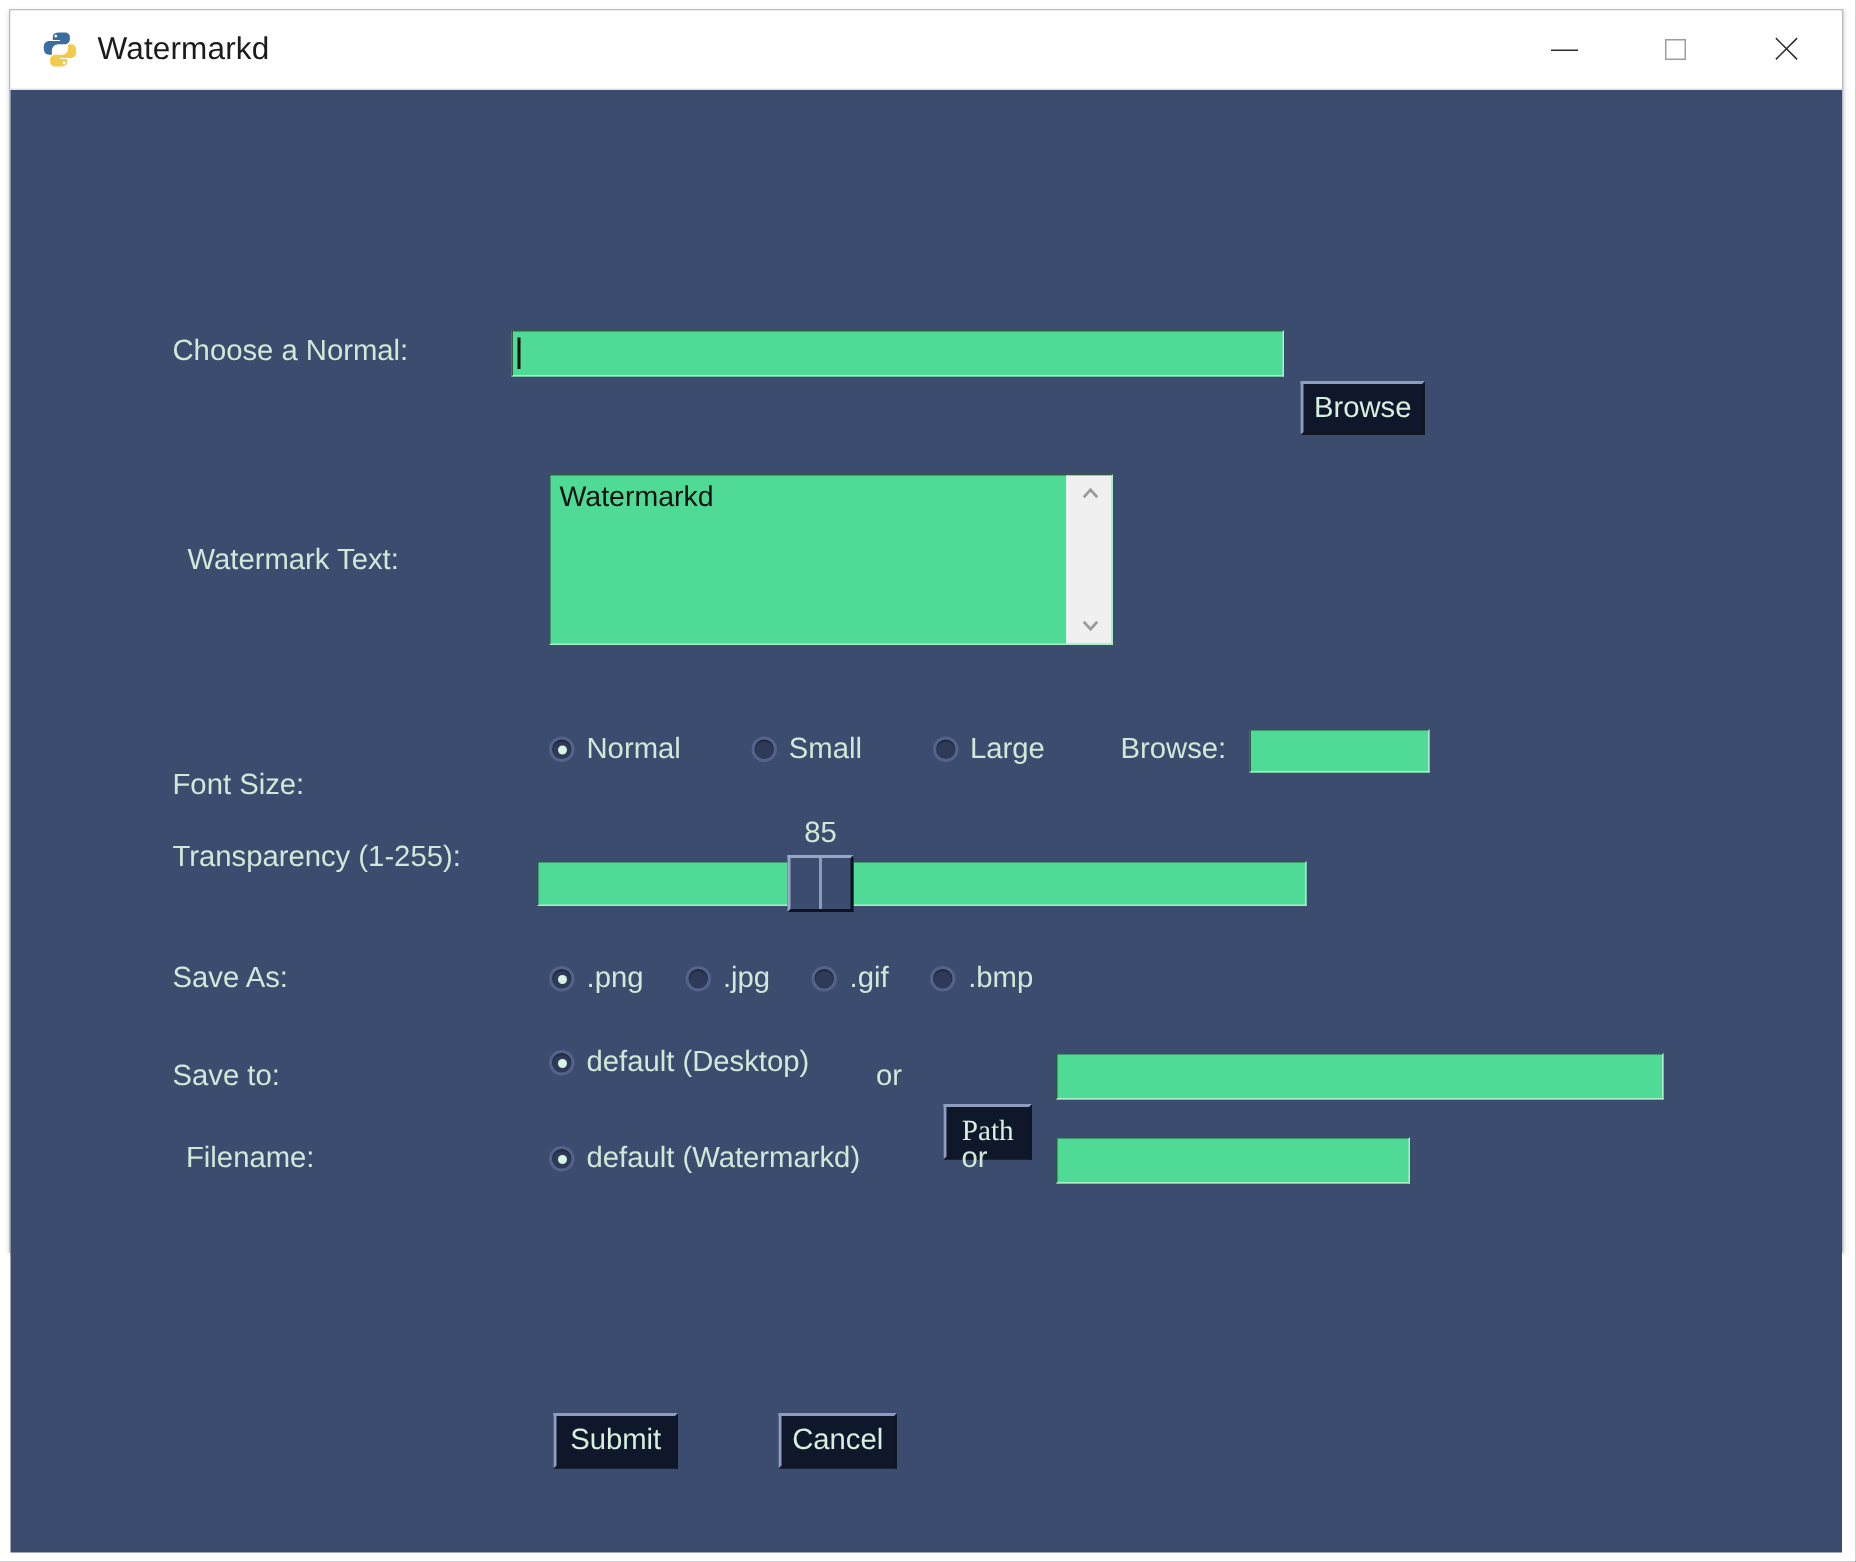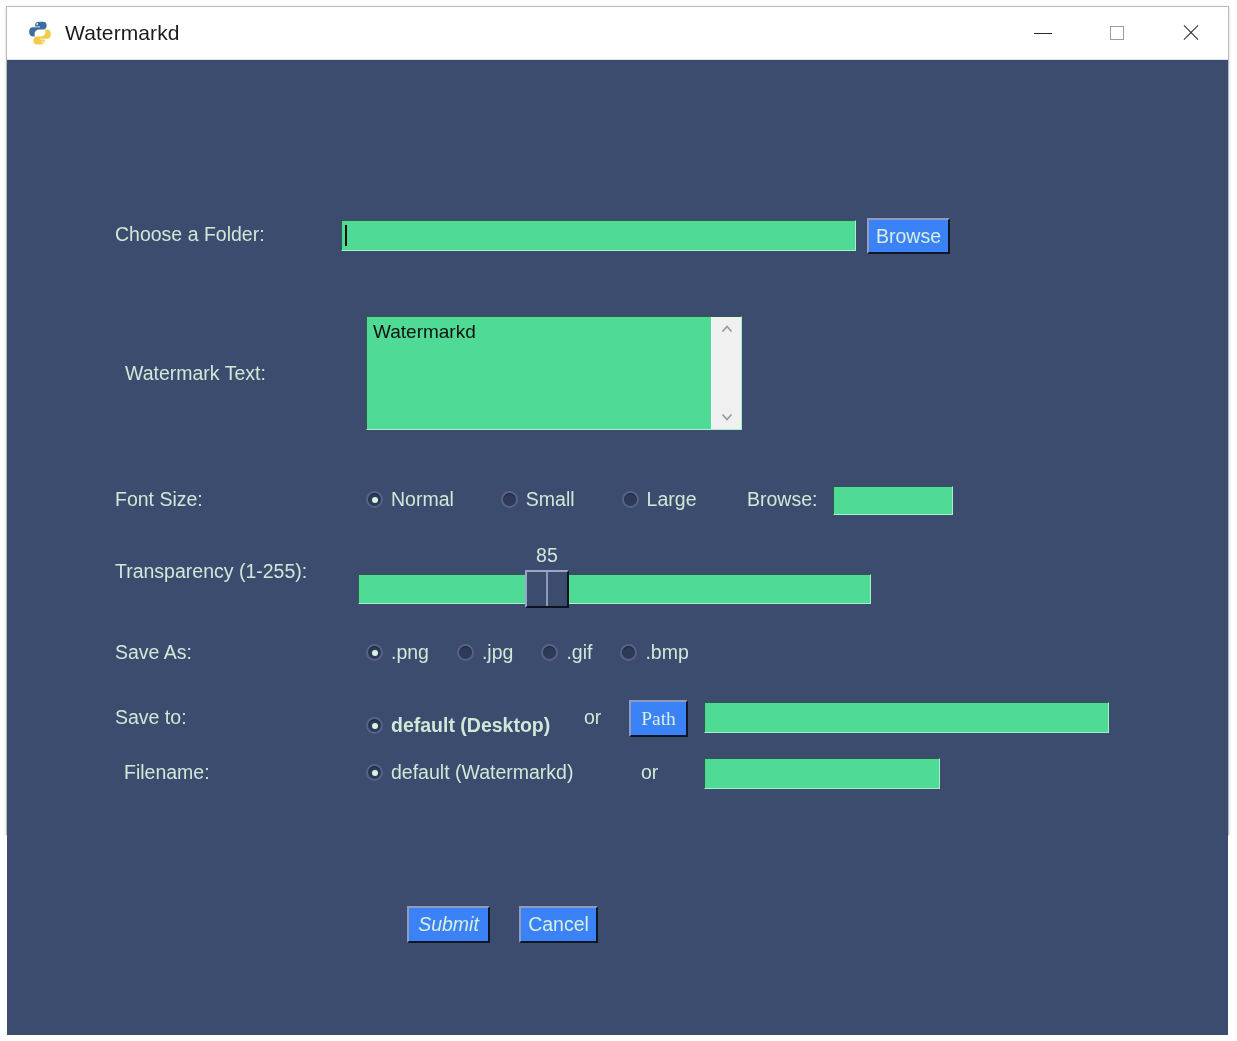--- a/index.html
+++ b/index.html
@@ -114,34 +114,35 @@
     position: absolute;
     left: 3px; top: 4px;
     width: 2px;
     bottom: 4px;
     background: #101010;
   }
 
   
   .tkbtn {
     position: absolute;
-    background: #3b82f6;
+    background: #0f172a;
     color: #d6efdf;
     font-size: 19.5px;
     font-family: "Liberation Sans", sans-serif;
     display: flex;
     align-items: center;
     justify-content: center;
     border-top: 2px solid #8f9cc0;
     border-left: 2px solid #8f9cc0;
     border-right: 2px solid #101624;
     border-bottom: 2px solid #101624;
     box-sizing: border-box;
     cursor: default;
     white-space: nowrap;
+    margin-top: 36px;
   }
 
   
   #wm-wrap {
     position: absolute;
     left: 359px; top: 256px;
     width: 376px; height: 114px;
     box-sizing: border-box;
     background: #4fdb95;
     border-top: 1px solid #2e5a47;
@@ -286,21 +287,21 @@
         <span class="glyph-max"></span>
       </div>
       <div class="winbtn" id="btn-close">
         <span class="glyph-close"></span>
       </div>
     </div>
   </div>
 
   <div id="canvas">
 
-    <div class="lbl" style="left:108px; top:163px;">Choose a Folder:</div>
+    <div class="lbl" style="left:108px; top:163px;">Choose a Normal:</div>
     <div class="entry" style="left:334px; top:160px; width:515px; height:31px;">
       <span class="caret"></span>
     </div>
     <div class="tkbtn" style="left:860px; top:158px; width:83px; height:36px;">Browse</div>
 
     <div class="lbl" style="left:118px; top:302px;">Watermark Text:</div>
     <div id="wm-wrap">
       <div id="wm-text">Watermarkd</div>
       <div id="wm-scroll">
         <span>
@@ -309,21 +310,21 @@
           </svg>
         </span>
         <span>
           <svg class="sb-arrow" viewBox="0 0 16 16" xmlns="http://www.w3.org/2000/svg">
             <polyline points="3.5,5.5 8,10.5 12.5,5.5" fill="none" stroke="#9b9b9b" stroke-width="1.8"></polyline>
           </svg>
         </span>
       </div>
     </div>
 
-    <div class="lbl" style="left:108px; top:428px;text-align:right;">Font Size:</div>
+    <div class="lbl" style="left:108px; top:452px;text-align:right;">Font Size:</div>
     <div class="radio-group" style="left:359px; top:428px; gap:47px;">
       <div class="radio-item">
         <span class="radio-dot on"></span>
         <span class="radio-label">Normal</span>
       </div>
       <div class="radio-item">
         <span class="radio-dot"></span>
         <span class="radio-label">Small</span>
       </div>
       <div class="radio-item">
@@ -357,37 +358,37 @@
         <span class="radio-dot"></span>
         <span class="radio-label">.gif</span>
       </div>
       <div class="radio-item">
         <span class="radio-dot"></span>
         <span class="radio-label">.bmp</span>
       </div>
     </div>
 
     <div class="lbl" style="left:108px; top:646px;">Save to:</div>
-    <div class="radio-group" style="left:359px; top:654px;font-weight:bold;">
+    <div class="radio-group" style="left:359px; top:637px;">
       <div class="radio-item">
         <span class="radio-dot on"></span>
         <span class="radio-label">default (Desktop)</span>
       </div>
     </div>
     <div class="or-text" style="left:577px; top:646px;">or</div>
     <div class="tkbtn" style="left:622px; top:640px; width:59px; height:37px;font-family:Liberation Serif, serif;">Path</div>
     <div class="entry" style="left:697px; top:642px; width:405px; height:31px;"></div>
 
     <div class="lbl" style="left:117px; top:701px;">Filename:</div>
     <div class="radio-group" style="left:359px; top:701px;">
       <div class="radio-item">
         <span class="radio-dot on"></span>
         <span class="radio-label">default (Watermarkd)</span>
       </div>
     </div>
     <div class="or-text" style="left:634px; top:701px;">or</div>
     <div class="entry" style="left:697px; top:698px; width:236px; height:31px;"></div>
 
-    <div class="tkbtn" style="left:400px; top:846px; width:83px; height:37px;font-style:italic;">Submit</div>
+    <div class="tkbtn" style="left:362px; top:846px; width:83px; height:37px;">Submit</div>
     <div class="tkbtn" style="left:512px; top:846px; width:79px; height:37px;">Cancel</div>
 
   </div>
 </div>
 
 </body></html>

